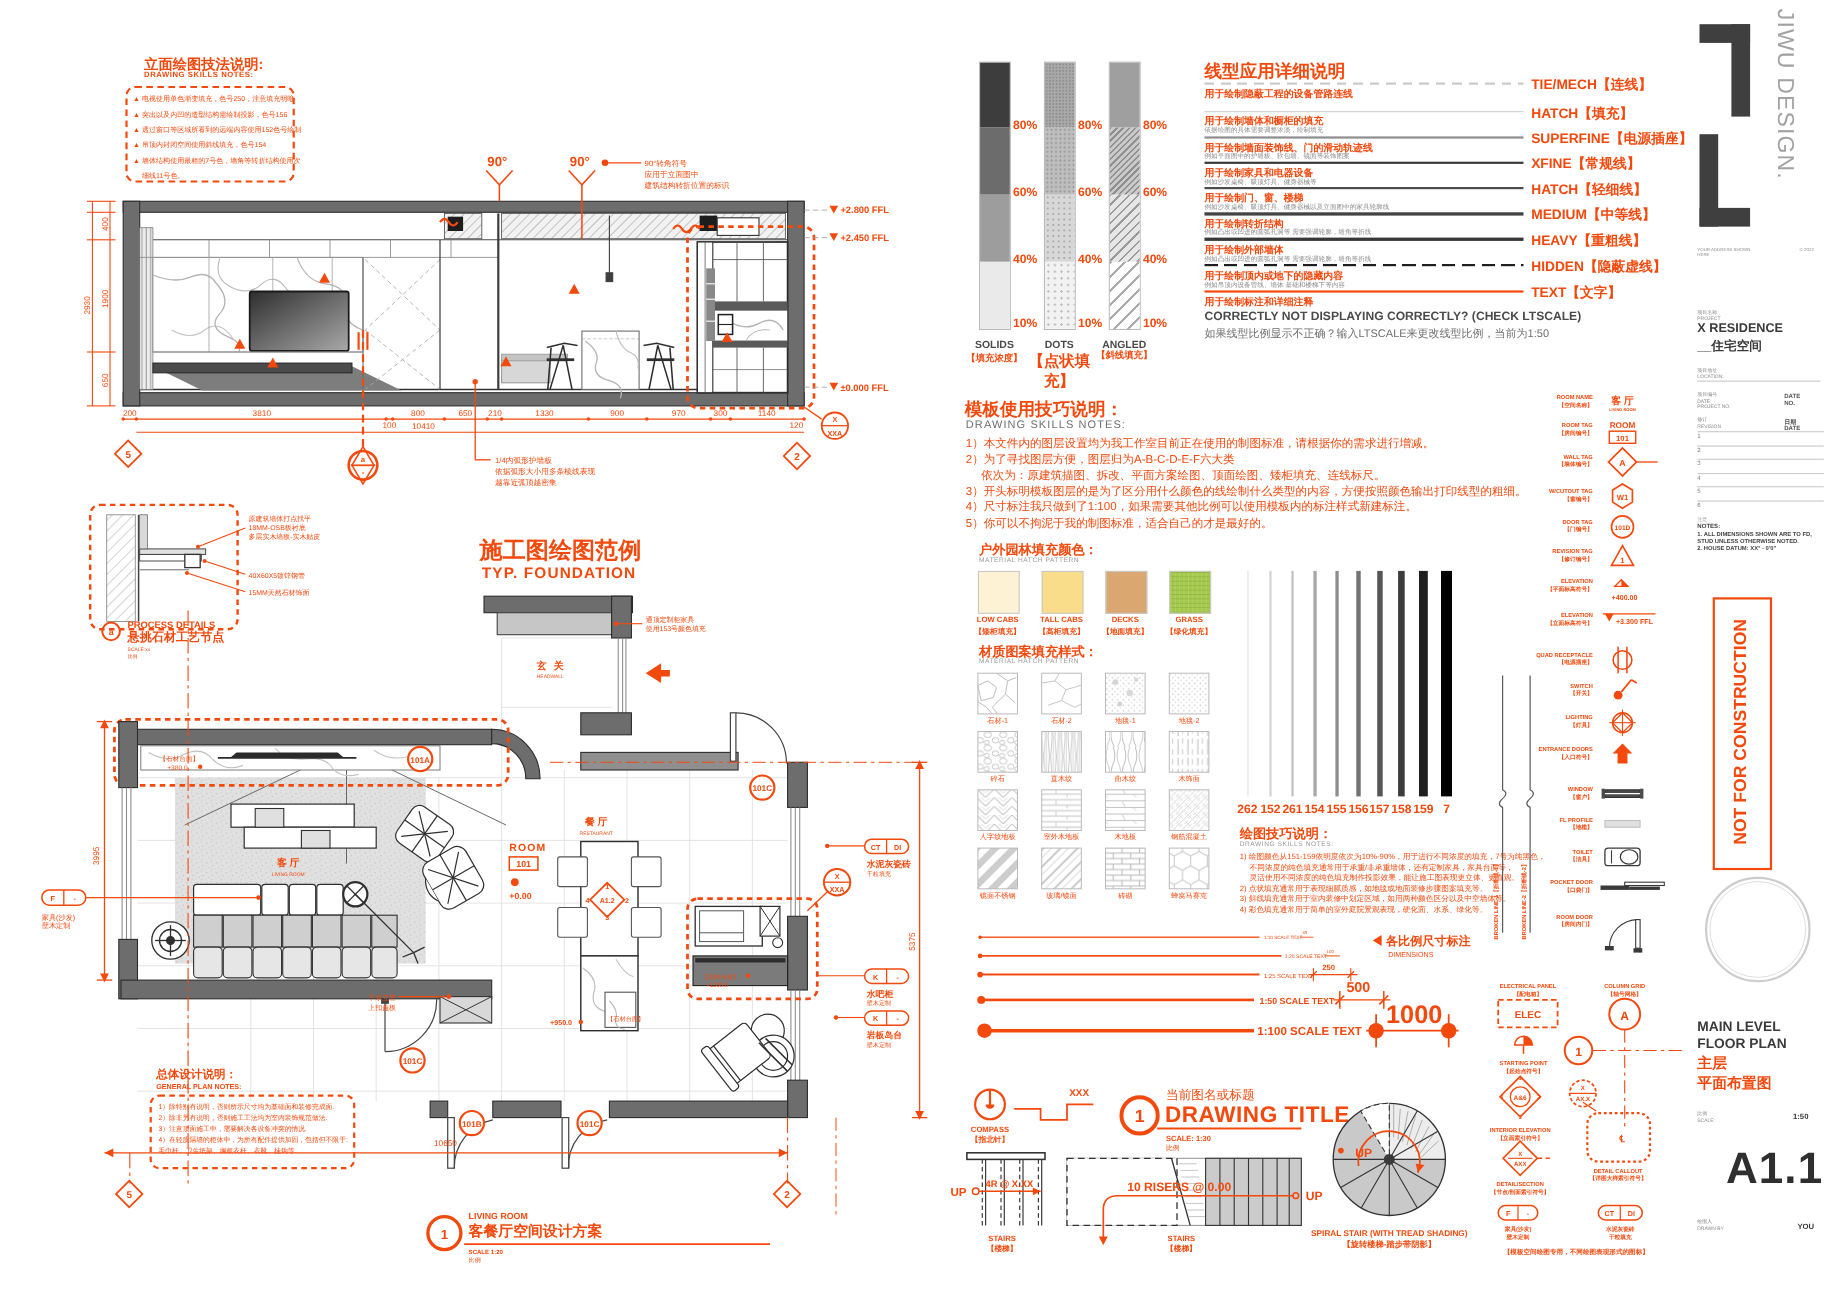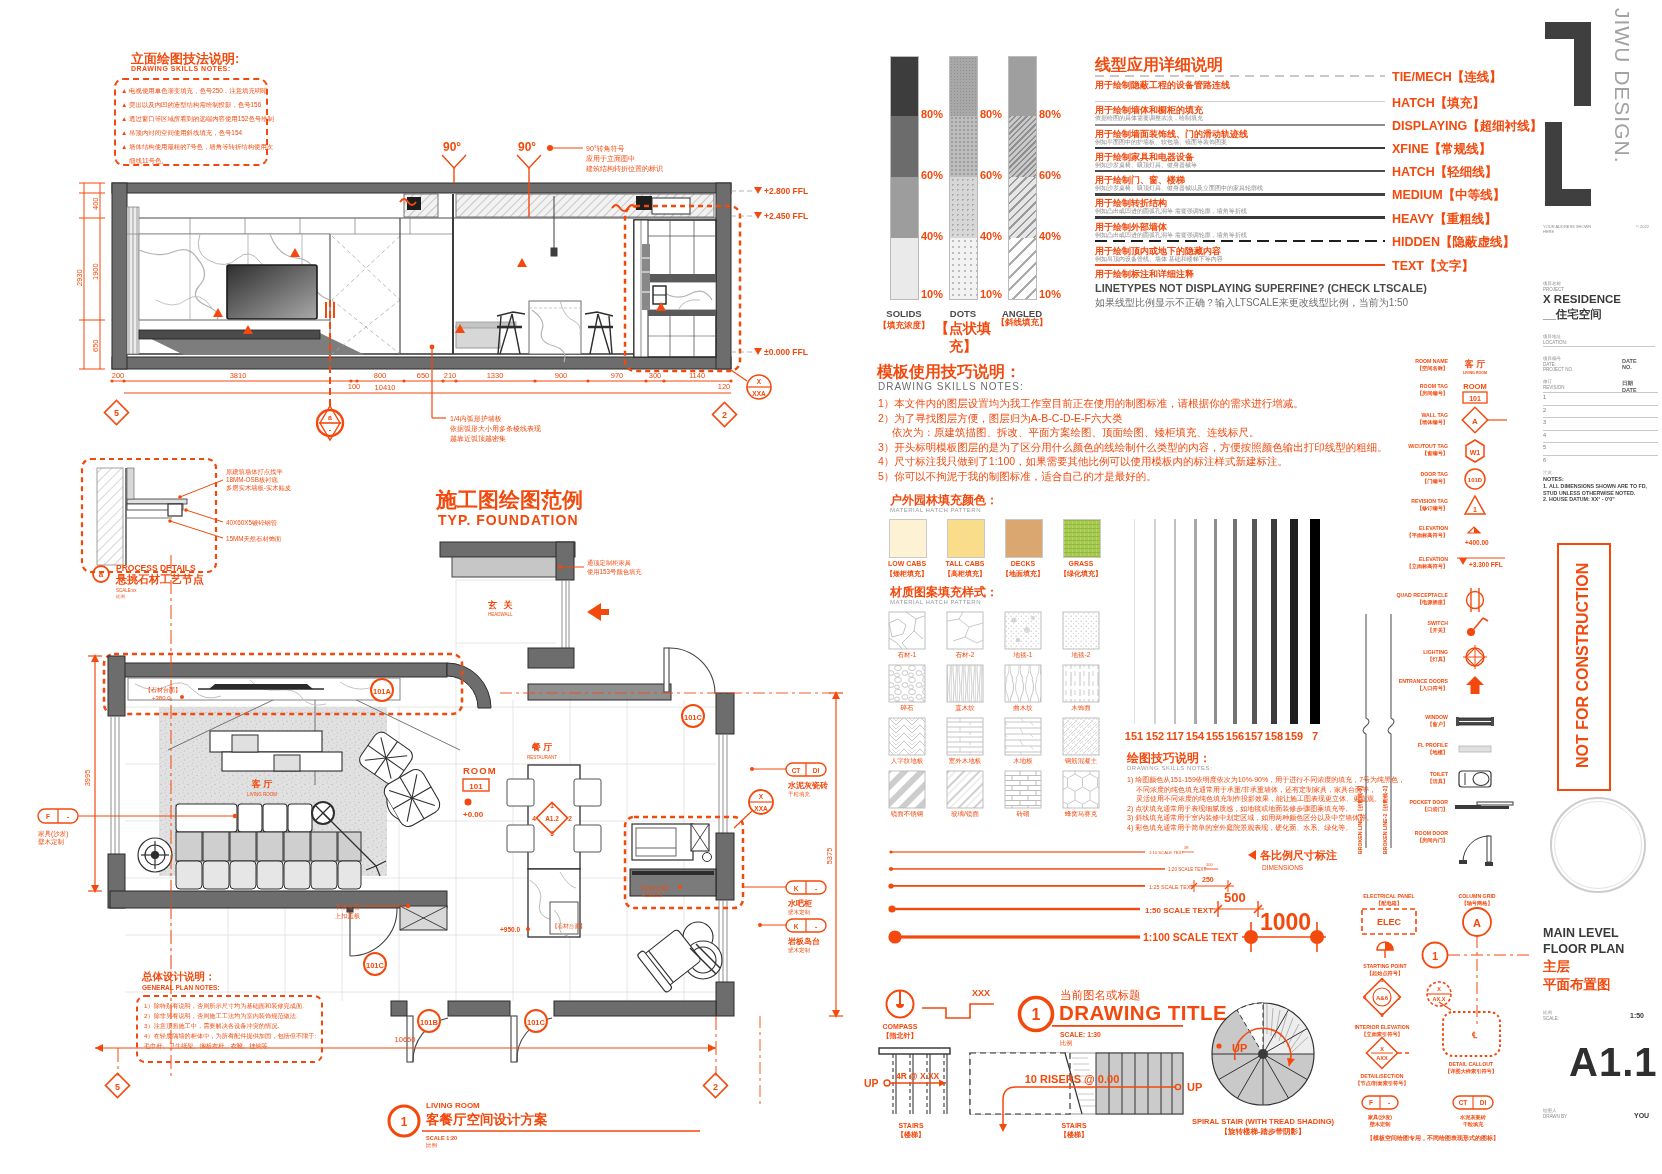--- a/index.html
+++ b/index.html
@@ -796,21 +796,21 @@
 <div class="abs" style="left:1095px;top:75px;width:290px;height:2px;background:repeating-linear-gradient(90deg,#c9c9c9 0 9px,transparent 9px 15px);"></div>
 <div class="abs ob" style="left:1392px;top:69px;font-size:12.5px;">TIE/MECH【连线】</div>
 <div class="abs ob" style="left:1095px;top:79px;font-size:9px;">用于绘制隐蔽工程的设备管路连线</div>
 
 <div class="abs" style="left:1095px;top:101px;width:290px;height:1px;background:#cfcfcf;"></div>
 <div class="abs ob" style="left:1392px;top:95px;font-size:12.5px;">HATCH【填充】</div>
 <div class="abs ob" style="left:1095px;top:104px;font-size:9px;">用于绘制墙体和橱柜的填充</div>
 <div class="abs g" style="left:1095px;top:114px;font-size:6px;">依据绘图的具体需要调整浓淡，绘制填充</div>
 
 <div class="abs" style="left:1095px;top:124px;width:290px;height:1.5px;background:#8d8d8d;"></div>
-<div class="abs ob" style="left:1392px;top:118px;font-size:12.5px;">DISPLAYING【超细衬线】</div>
+<div class="abs ob" style="left:1392px;top:118px;font-size:12.5px;">SUPERFINE【电源插座】</div>
 <div class="abs ob" style="left:1095px;top:128px;font-size:9px;">用于绘制墙面装饰线、门的滑动轨迹线</div>
 <div class="abs g" style="left:1095px;top:138px;font-size:6px;">例如平面图中的护墙板、软包墙、镜面等装饰图案</div>
 
 <div class="abs" style="left:1095px;top:147px;width:290px;height:1.5px;background:#3a3a3a;"></div>
 <div class="abs ob" style="left:1392px;top:141px;font-size:12.5px;">XFINE【常规线】</div>
 <div class="abs ob" style="left:1095px;top:151px;font-size:9px;">用于绘制家具和电器设备</div>
 <div class="abs g" style="left:1095px;top:161px;font-size:6px;">例如沙发桌椅、吸顶灯具、健身器械等</div>
 
 <div class="abs" style="left:1095px;top:170px;width:290px;height:2px;background:#4c4c4c;"></div>
 <div class="abs ob" style="left:1392px;top:164px;font-size:12.5px;">HATCH【轻细线】</div>
@@ -829,21 +829,21 @@
 
 <div class="abs" style="left:1095px;top:240px;width:290px;height:2.4px;background:repeating-linear-gradient(90deg,#1e1e1e 0 12px,transparent 12px 18px);"></div>
 <div class="abs ob" style="left:1392px;top:234px;font-size:12.5px;">HIDDEN【隐蔽虚线】</div>
 <div class="abs ob" style="left:1095px;top:245px;font-size:9px;">用于绘制顶内或地下的隐藏内容</div>
 <div class="abs g" style="left:1095px;top:255px;font-size:6px;">例如吊顶内设备管线、墙体 基础和楼梯下等内容</div>
 
 <div class="abs" style="left:1095px;top:264px;width:290px;height:2px;background:#f4490d;"></div>
 <div class="abs ob" style="left:1392px;top:258px;font-size:12.5px;">TEXT【文字】</div>
 <div class="abs ob" style="left:1095px;top:268px;font-size:9px;">用于绘制标注和详细注释</div>
 
-<div class="abs" style="left:1095px;top:282px;font-size:11px;font-weight:bold;color:#4a4a4a;">LINETYPES NOT DISPLAYING SUPERFINE? (CHECK LTSCALE)</div>
+<div class="abs" style="left:1095px;top:282px;font-size:11px;font-weight:bold;color:#4a4a4a;">CORRECTLY NOT DISPLAYING CORRECTLY? (CHECK LTSCALE)</div>
 <div class="abs" style="left:1095px;top:296px;font-size:10px;color:#6e6e6e;">如果线型比例显示不正确？输入LTSCALE来更改线型比例，当前为1:50</div>
 
 <div class="abs ob" style="left:877px;top:362px;font-size:16px;">模板使用技巧说明：</div>
 <div class="abs" style="left:878px;top:381px;font-size:10px;color:#6e6e6e;letter-spacing:1px;">DRAWING SKILLS NOTES:</div>
 
 <div class="abs o" style="left:878px;top:396px;font-size:10.5px;line-height:14.5px;white-space:nowrap;">
 1）本文件内的图层设置均为我工作室目前正在使用的制图标准，请根据你的需求进行增减。<br>
 2）为了寻找图层方便，图层归为A-B-C-D-E-F六大类<br>
 <span style="margin-left:14px;">依次为：原建筑描图、拆改、平面方案绘图、顶面绘图、矮柜填充、连线标尺。</span><br>
 3）开头标明模板图层的是为了区分用什么颜色的线绘制什么类型的内容，方便按照颜色输出打印线型的粗细。<br>
@@ -1034,23 +1034,23 @@
   <div class="abs" style="left:1134px;top:519px;width:1px;height:205px;background:#e2e2e2;"></div>
   <div class="abs" style="left:1154px;top:519px;width:2px;height:205px;background:#d3d3d3;"></div>
   <div class="abs" style="left:1174px;top:519px;width:2px;height:205px;background:#c0c0c0;"></div>
   <div class="abs" style="left:1194px;top:519px;width:3px;height:205px;background:#a8a8a8;"></div>
   <div class="abs" style="left:1214px;top:519px;width:3px;height:205px;background:#8e8e8e;"></div>
   <div class="abs" style="left:1233px;top:519px;width:4px;height:205px;background:#737373;"></div>
   <div class="abs" style="left:1252px;top:519px;width:5px;height:205px;background:#575757;"></div>
   <div class="abs" style="left:1271px;top:519px;width:6px;height:205px;background:#3c3c3c;"></div>
   <div class="abs" style="left:1290px;top:519px;width:8px;height:205px;background:#1f1f1f;"></div>
   <div class="abs" style="left:1310px;top:519px;width:10px;height:205px;background:#000;"></div>
-  <div class="abs ob" style="left:1119px;top:730px;width:30px;text-align:center;font-size:11px;">151</div>
+  <div class="abs ob" style="left:1119px;top:730px;width:30px;text-align:center;font-size:11px;">262</div>
   <div class="abs ob" style="left:1140px;top:730px;width:30px;text-align:center;font-size:11px;">152</div>
-  <div class="abs ob" style="left:1160px;top:730px;width:30px;text-align:center;font-size:11px;">117</div>
+  <div class="abs ob" style="left:1160px;top:730px;width:30px;text-align:center;font-size:11px;">261</div>
   <div class="abs ob" style="left:1180px;top:730px;width:30px;text-align:center;font-size:11px;">154</div>
   <div class="abs ob" style="left:1200px;top:730px;width:30px;text-align:center;font-size:11px;">155</div>
   <div class="abs ob" style="left:1220px;top:730px;width:30px;text-align:center;font-size:11px;">156</div>
   <div class="abs ob" style="left:1239px;top:730px;width:30px;text-align:center;font-size:11px;">157</div>
   <div class="abs ob" style="left:1259px;top:730px;width:30px;text-align:center;font-size:11px;">158</div>
   <div class="abs ob" style="left:1279px;top:730px;width:30px;text-align:center;font-size:11px;">159</div>
   <div class="abs ob" style="left:1300px;top:730px;width:30px;text-align:center;font-size:11px;">7</div>
 </div>
 
 <div class="abs ob" style="left:1127px;top:750px;font-size:12px;font-family:Liberation Mono, monospace;">绘图技巧说明：</div>

